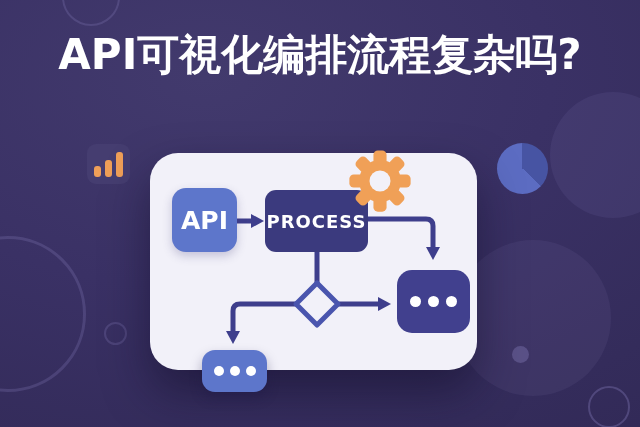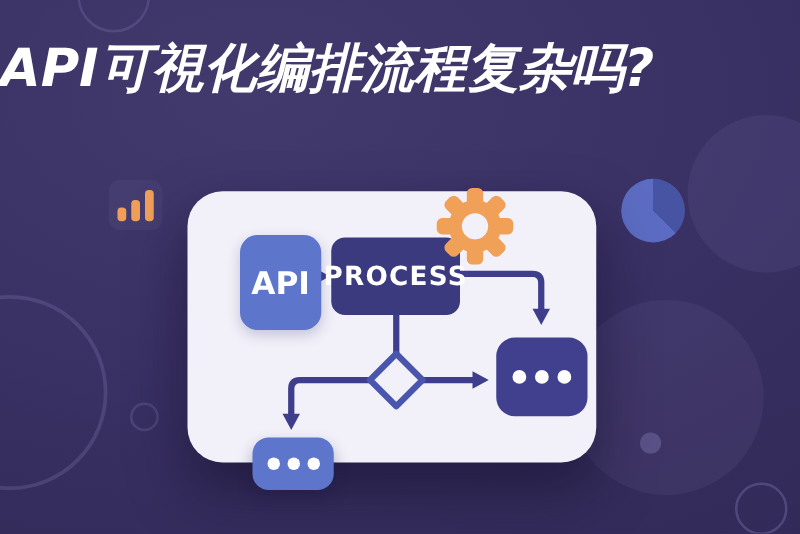--- a/index.html
+++ b/index.html
@@ -21,24 +21,23 @@
   .ring-left-small { left: 104px; top: 322px; width: 23px;  height: 23px; }
   .ring-bottom-right { left: 588px; top: 386px; width: 42px; height: 42px; border-color: rgba(150,140,205,0.30); }
   .blob { position: absolute; border-radius: 50%; background: rgba(150,140,205,0.10); }
   .blob-top-right { left: 550px; top: 92px;  width: 126px; height: 126px; }
   .blob-right-mid { left: 455px; top: 240px; width: 156px; height: 156px; background: rgba(150,140,205,0.09); }
   .dot-right { position: absolute; left: 512px; top: 346px; width: 17px; height: 17px;
                border-radius: 50%; background: rgba(150,140,205,0.32); }
   
   .title {
     position: absolute; left: 0; top: 32px; width: 640px;
-    color: #ffffff;
+    text-align: center; color: #ffffff;
     font-size: 42px; font-weight: 800; letter-spacing: 0px; line-height: 1.1;
     white-space: nowrap;
-    font-style: italic;
   }
   .subtitle {
     position: absolute; left: 0; top: 87px; width: 640px;
     text-align: center; color: #ecd2a2;
     font-size: 34px; font-weight: 800; letter-spacing: 2px; line-height: 1.1;
     white-space: nowrap;
   }
   
   .bar-badge {
     position: absolute; left: 87px; top: 144px; width: 43px; height: 40px;
@@ -60,29 +59,28 @@
     position: absolute; left: 150px; top: 153px; width: 327px; height: 217px;
     background: #f2f1f9; border-radius: 28px;
     box-shadow: 0 22px 45px rgba(16,11,38,0.5);
   }
   .card svg.connectors { position: absolute; left: 0; top: 0; overflow: visible; }
   .node {
     position: absolute; display: flex; align-items: center; justify-content: center;
     color: #ffffff; font-weight: 800;
   }
   .node-api {
-    left: 22px; top: 35px; width: 65px; height: 76px;
+    left: 22px; top: 35px; width: 65px; height: 64px;
     background: #5d76cb; border-radius: 14px; font-size: 25px;
     box-shadow: 0 4px 10px rgba(60,55,120,0.25);
-    margin-left: 20px;
   }
   .node-process {
     left: 115px; top: 37px; width: 103px; height: 62px;
     background: #3b3a7e; border-radius: 11px;
-    font-size: 21px; letter-spacing: 1px;
+    font-size: 18px; letter-spacing: 1px;
   }
   .node-right {
     left: 247px; top: 117px; width: 73px; height: 63px;
     background: #41408e; border-radius: 15px;
   }
   .node-bottom {
     left: 52px; top: 197px; width: 65px; height: 42px;
     background: #5d76cb; border-radius: 13px;
     box-shadow: 0 6px 12px rgba(30,24,70,0.35);
   }

